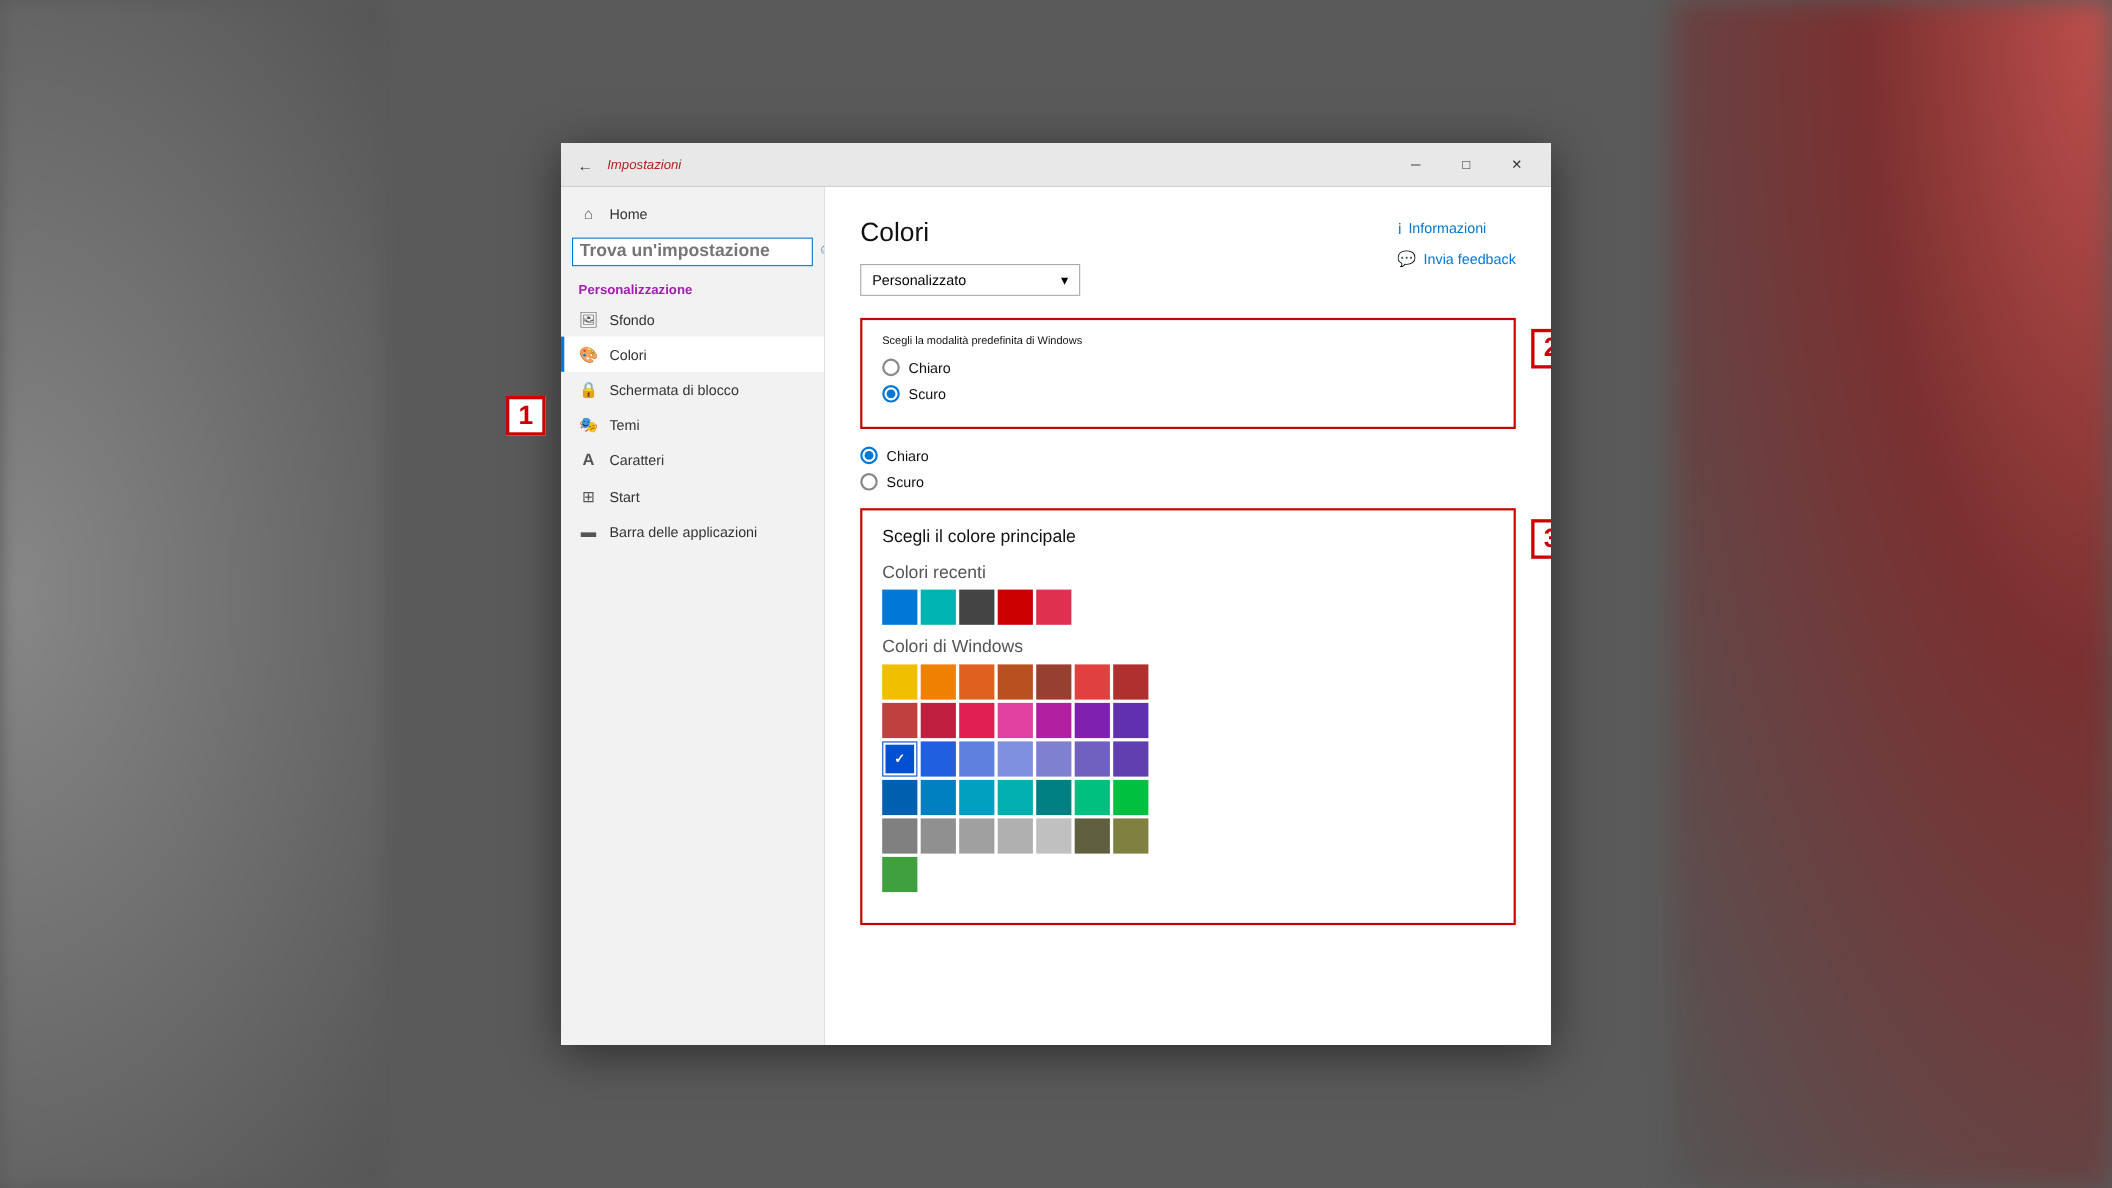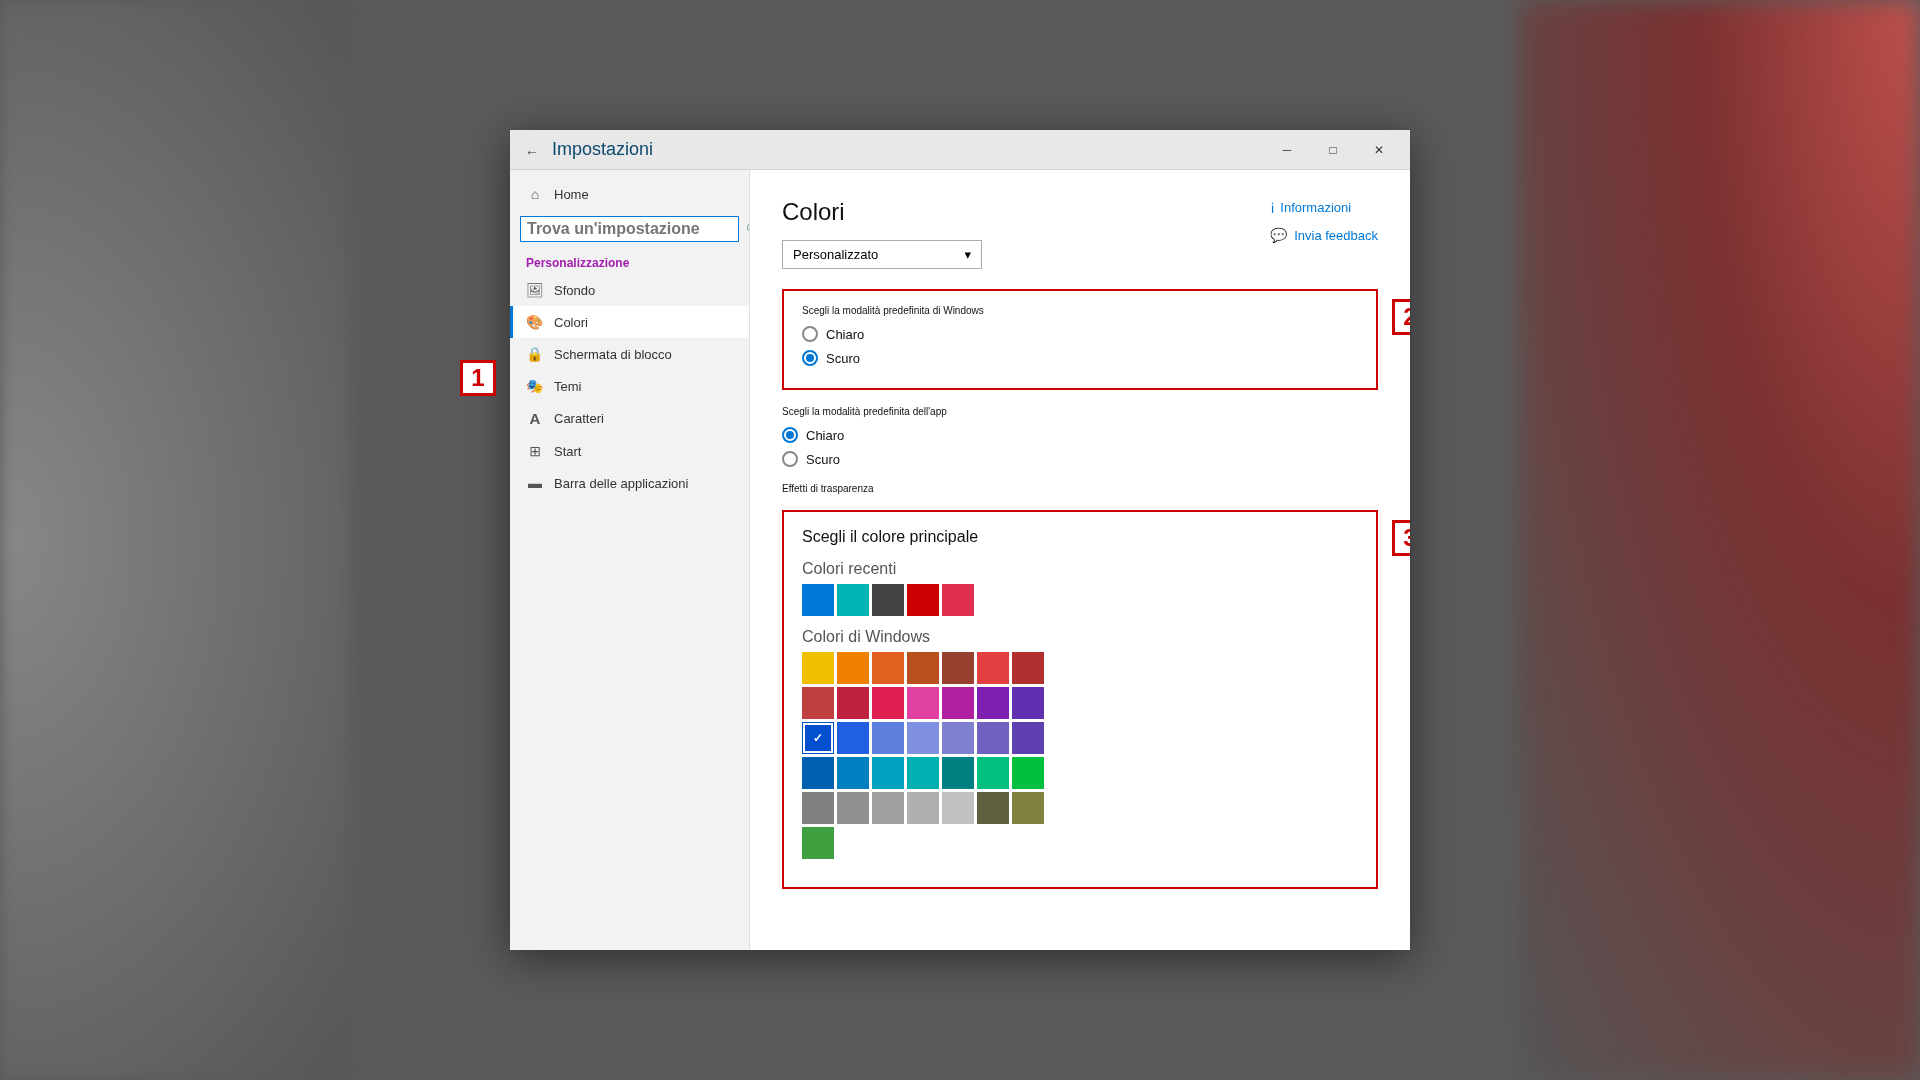--- a/index.html
+++ b/index.html
@@ -48,21 +48,21 @@
       padding: 0 8px;
       flex-shrink: 0;
       border-bottom: 1px solid #d0d0d0;
     }
     .title-bar-back {
       width: 28px; height: 28px;
       display: flex; align-items: center; justify-content: center;
       cursor: pointer; color: #333; font-size: 14px;
     }
     .title-bar-title {
-      font-size: 18px; color: #0c4a6e; margin-left: 6px;
+      font-size: 12px; color: #b91c1c; margin-left: 6px; font-style: italic;
     }
     .title-bar-controls {
       margin-left: auto;
       display: flex; gap: 0;
     }
     .title-bar-btn {
       width: 46px; height: 40px;
       display: flex; align-items: center; justify-content: center;
       cursor: pointer; font-size: 12px; color: #333;
     }
@@ -323,33 +323,31 @@
           <div class="radio-row">
             <div class="radio-circle selected"></div>
             <span>Scuro</span>
           </div>
         </div>
 
         <div class="callout-number" style="right:-50px;top:10px;">2</div>
       </div>
 
       <div class="section-normal">
-        <div class="section-label">Scegli la modalità predefinita dell'app</div>
         <div class="radio-row">
           <div class="radio-circle selected"></div>
           <span>Chiaro</span>
         </div>
         <div class="radio-row">
           <div class="radio-circle"></div>
           <span>Scuro</span>
         </div>
       </div>
 
       <div class="section-normal">
-        <div class="section-label">Effetti di trasparenza</div>
       </div>
 
       <div style="position:relative;">
         <div class="color-section-box">
           <div class="color-section-title">Scegli il colore principale</div>
 
 
           <div class="color-group-label">Colori recenti</div>
           <div class="color-swatches" id="recent-swatches">
               <div class="swatch" style="background: rgb(0, 120, 215);"></div>

